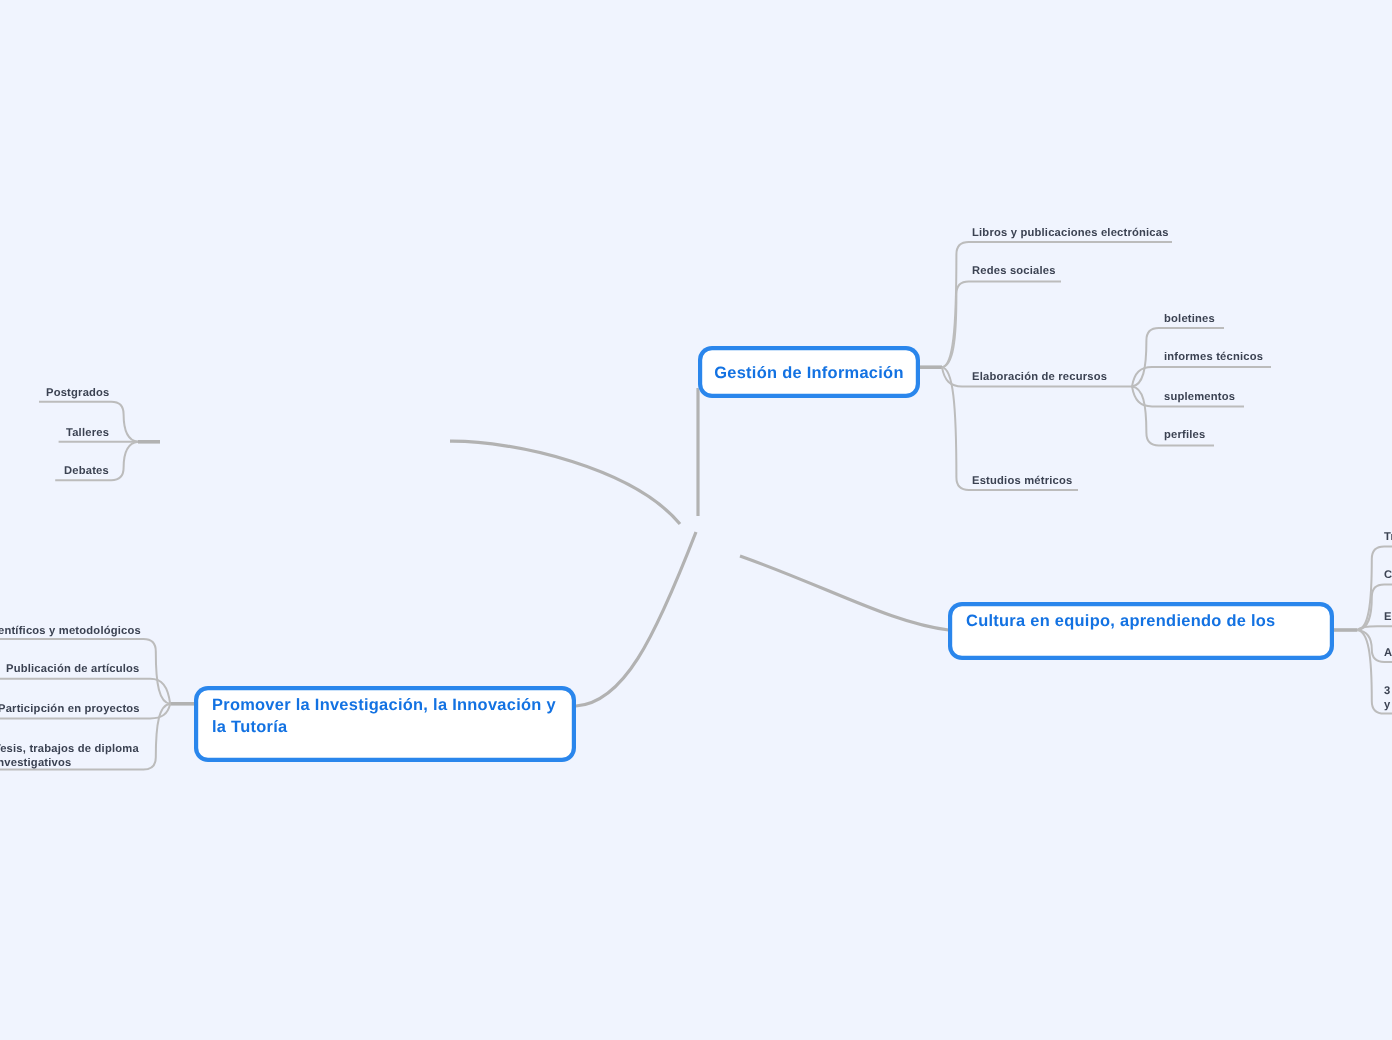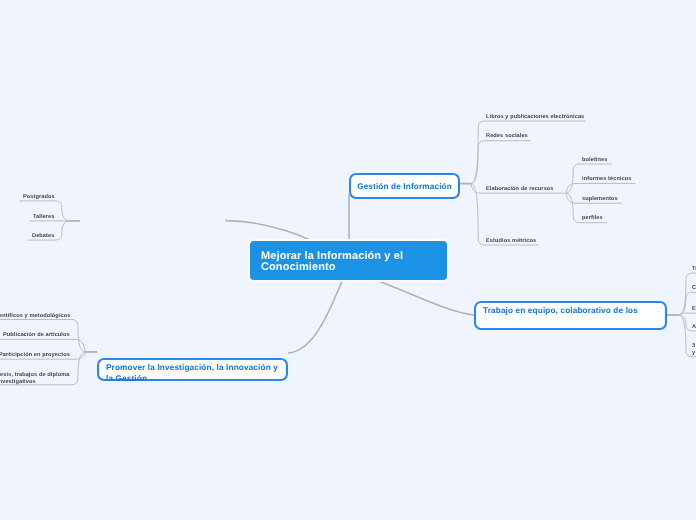--- a/index.html
+++ b/index.html
@@ -32,24 +32,20 @@
 
 <div id="canvas">
 
 <svg id="main-links" class="links" viewBox="0 0 696 520">
   <path d="M349.0,194.0 L349.0,258.0" fill="none" stroke="#b2b2b2" stroke-width="1.6"></path>
   <path d="M225.0,220.6 C257.8,220.3 316.7,234.2 340.0,262.0" fill="none" stroke="#b2b2b2" stroke-width="1.6"></path>
   <path d="M288.0,353.0 C311.6,351.5 327.1,319.7 348.0,266.0" fill="none" stroke="#b2b2b2" stroke-width="1.6"></path>
   <path d="M370.0,278.0 C414.5,293.8 446.1,311.7 474.3,315.0" fill="none" stroke="#b2b2b2" stroke-width="1.6"></path>
 </svg>
 
-<div class="node central" style="left:248px;top:239px;width:201px;height:43px;">
-  <div>Mejorar la Información y el</div>
-  <div>Conocimiento</div>
-</div>
 
 <svg id="sub-links" class="links" viewBox="0 0 696 520">
   <path d="M459.0,183.6 L471.0,183.6" fill="none" stroke="#b2b2b2" stroke-width="1.8"></path>
   <path d="M471.00,183.60 C476.50,183.00 478.20,164.82 478.20,127.20 Q478.20,121.00 484.40,121.00 L586.00,121.00" fill="none" stroke="#bcbcbc" stroke-width="1.0"></path>
   <path d="M471.00,183.60 C476.50,183.00 478.20,170.73 478.20,146.90 Q478.20,140.70 484.40,140.70 L530.50,140.70" fill="none" stroke="#bcbcbc" stroke-width="1.0"></path>
   <path d="M471.00,183.60 C472.20,190.51 475.20,193.20 481.00,193.20 L566.00,193.20" fill="none" stroke="#bcbcbc" stroke-width="1.0"></path>
   <path d="M471.00,183.60 C476.50,184.20 478.20,202.02 478.20,238.80 Q478.20,245.00 484.40,245.00 L539.00,245.00" fill="none" stroke="#bcbcbc" stroke-width="1.0"></path>
   <path d="M566.00,193.20 C571.50,192.60 573.20,184.44 573.20,170.20 Q573.20,164.00 579.40,164.00 L612.00,164.00" fill="none" stroke="#bcbcbc" stroke-width="1.0"></path>
   <path d="M566.00,193.20 C567.20,186.22 570.20,183.50 576.00,183.50 L635.50,183.50" fill="none" stroke="#bcbcbc" stroke-width="1.0"></path>
   <path d="M566.00,193.20 C567.20,200.40 570.20,203.20 576.00,203.20 L622.00,203.20" fill="none" stroke="#bcbcbc" stroke-width="1.0"></path>
@@ -69,27 +65,27 @@
   <path d="M678.70,315.00 C679.90,313.63 682.90,313.10 688.70,313.10 L706.00,313.10" fill="none" stroke="#bcbcbc" stroke-width="1.0"></path>
   <path d="M678.70,315.00 C684.20,315.60 685.90,319.80 685.90,324.80 Q685.90,331.00 692.10,331.00 L706.00,331.00" fill="none" stroke="#bcbcbc" stroke-width="1.0"></path>
   <path d="M678.70,315.00 C684.20,315.60 685.90,327.54 685.90,350.60 Q685.90,356.80 692.10,356.80 L706.00,356.80" fill="none" stroke="#bcbcbc" stroke-width="1.0"></path>
 </svg>
 
 <div class="node branch" style="left:349px;top:173px;width:111px;height:22px;z-index:5;">
   <span>Gestión de Información</span>
 </div>
 
 
-<div class="node branch two" style="left:97px;top:358px;width:191px;height:23px;z-index:5;">
+<div class="node branch two" style="left:97px;top:343px;width:191px;height:38px;z-index:5;">
   <div>Promover la Investigación, la Innovación y</div>
-  <div>la Gestión</div>
+  <div>la Tutoría</div>
 </div>
 
 <div class="node branch two" style="left:474px;top:301px;width:193px;height:29px;z-index:5;">
-  <div>Trabajo en equipo, colaborativo de los</div>
+  <div>Cultura en equipo, aprendiendo de los</div>
 </div>
 
 <div class="leaf" style="left:486px;top:113.9px;">Libros y publicaciones electrónicas</div>
 <div class="leaf" style="left:486px;top:132.9px;">Redes sociales</div>
 <div class="leaf" style="left:486px;top:185.9px;">Elaboración de recursos</div>
 <div class="leaf" style="left:486px;top:237.9px;">Estudios métricos</div>
 <div class="leaf" style="left:582px;top:156.5px;">boletines</div>
 <div class="leaf" style="left:582px;top:176.0px;">informes técnicos</div>
 <div class="leaf" style="left:582px;top:195.7px;">suplementos</div>
 <div class="leaf" style="left:582px;top:215.2px;">perfiles</div>

